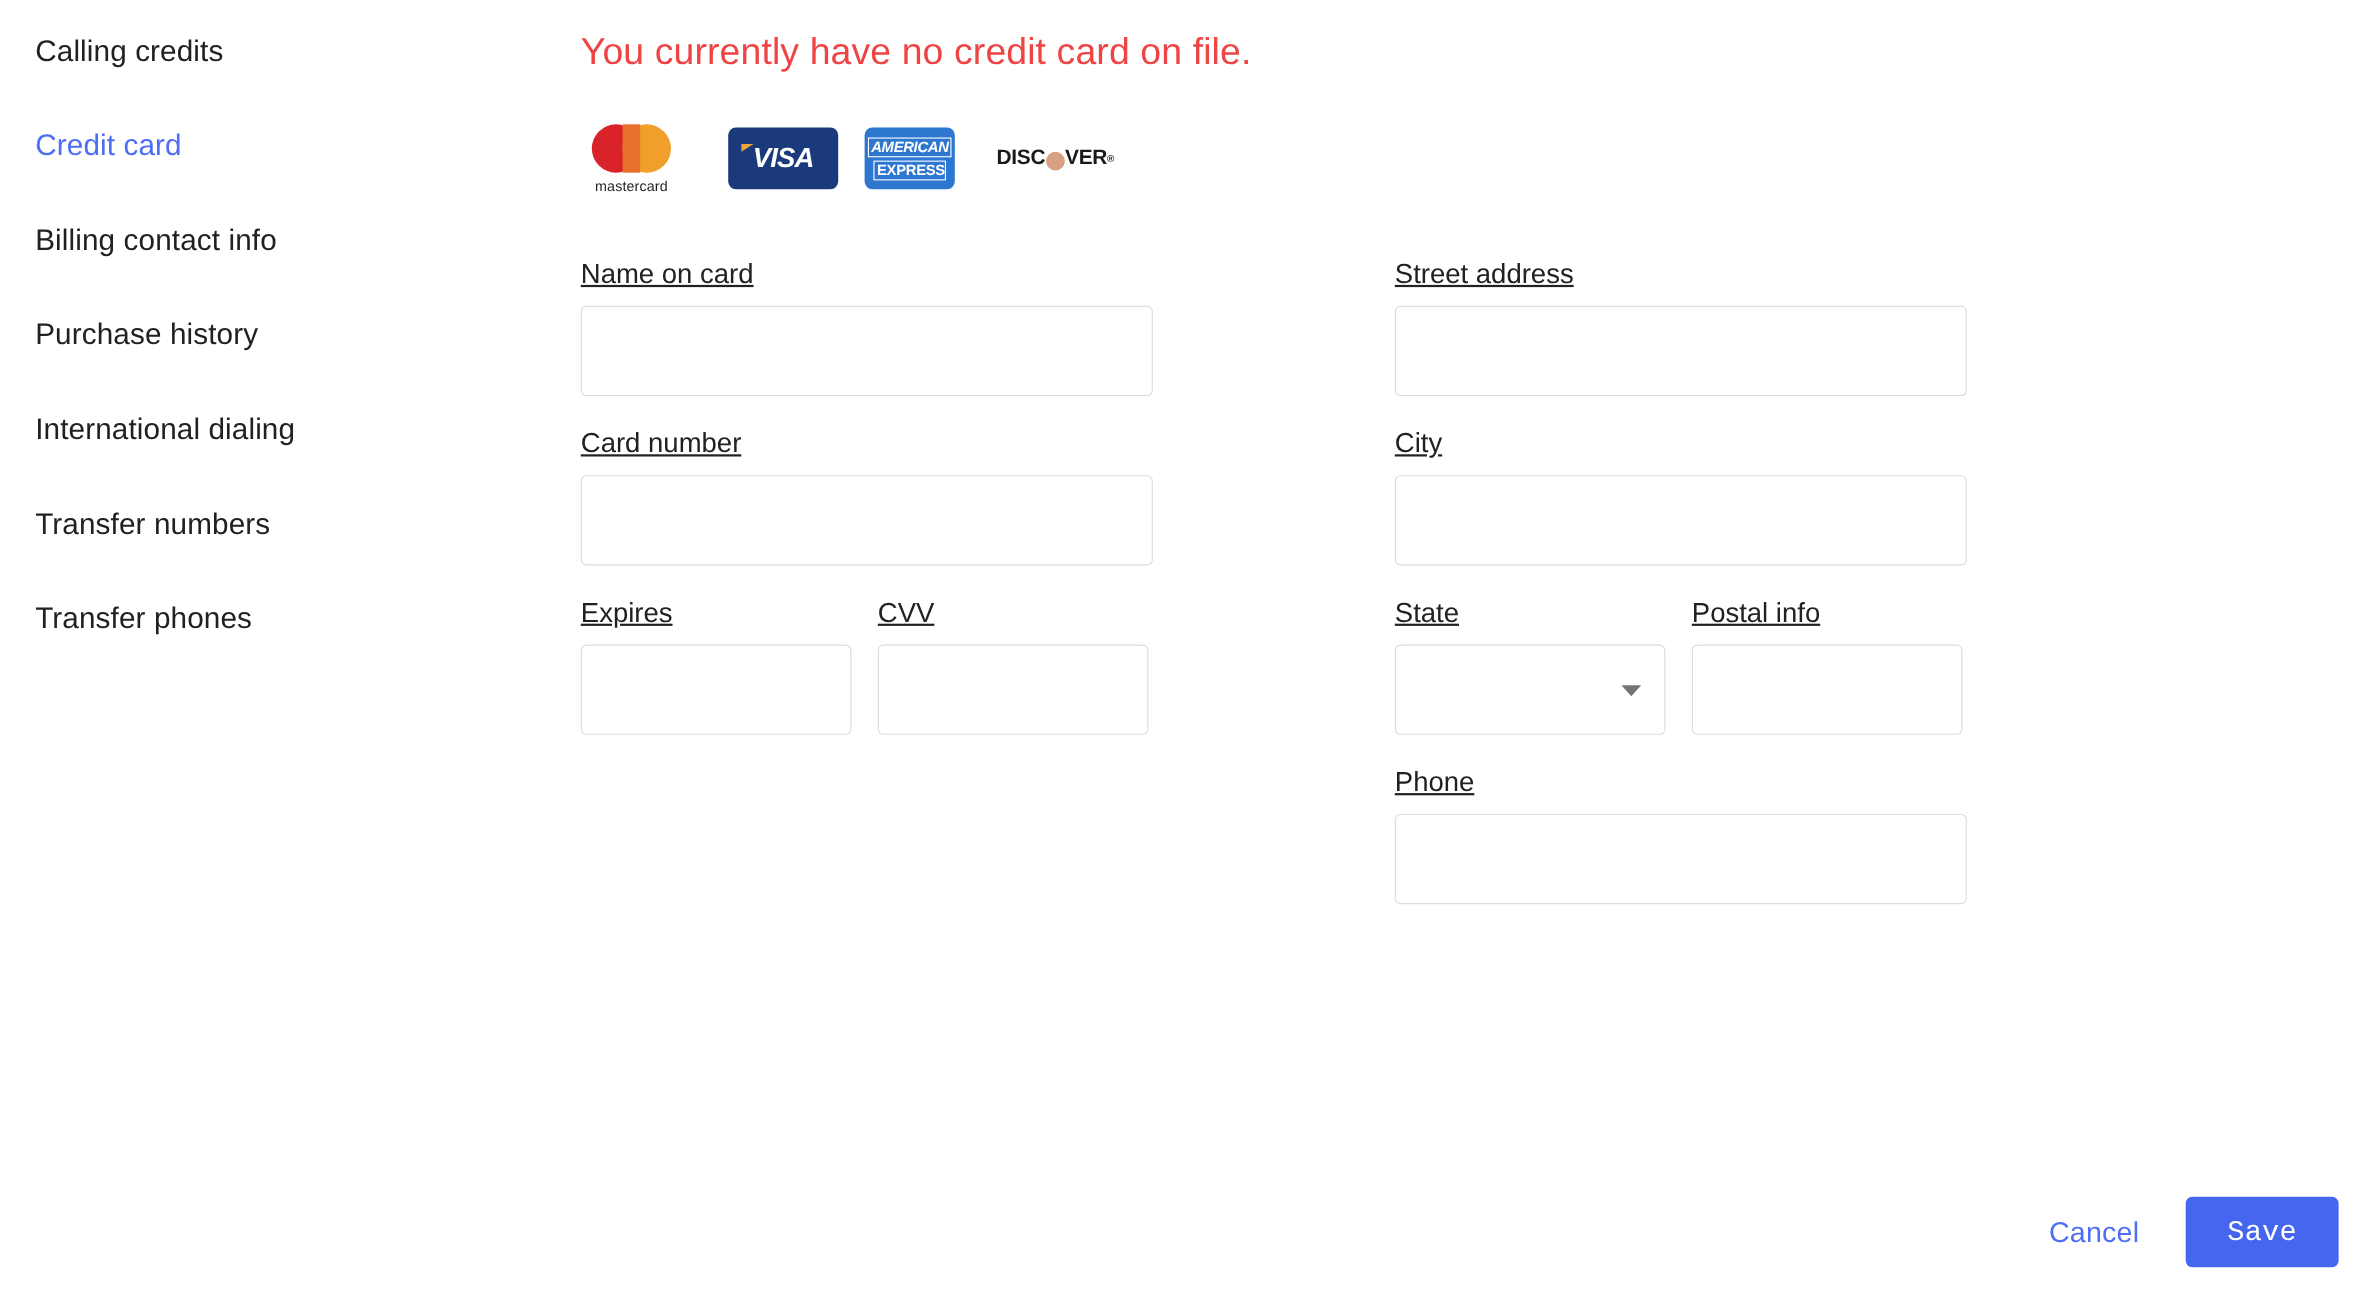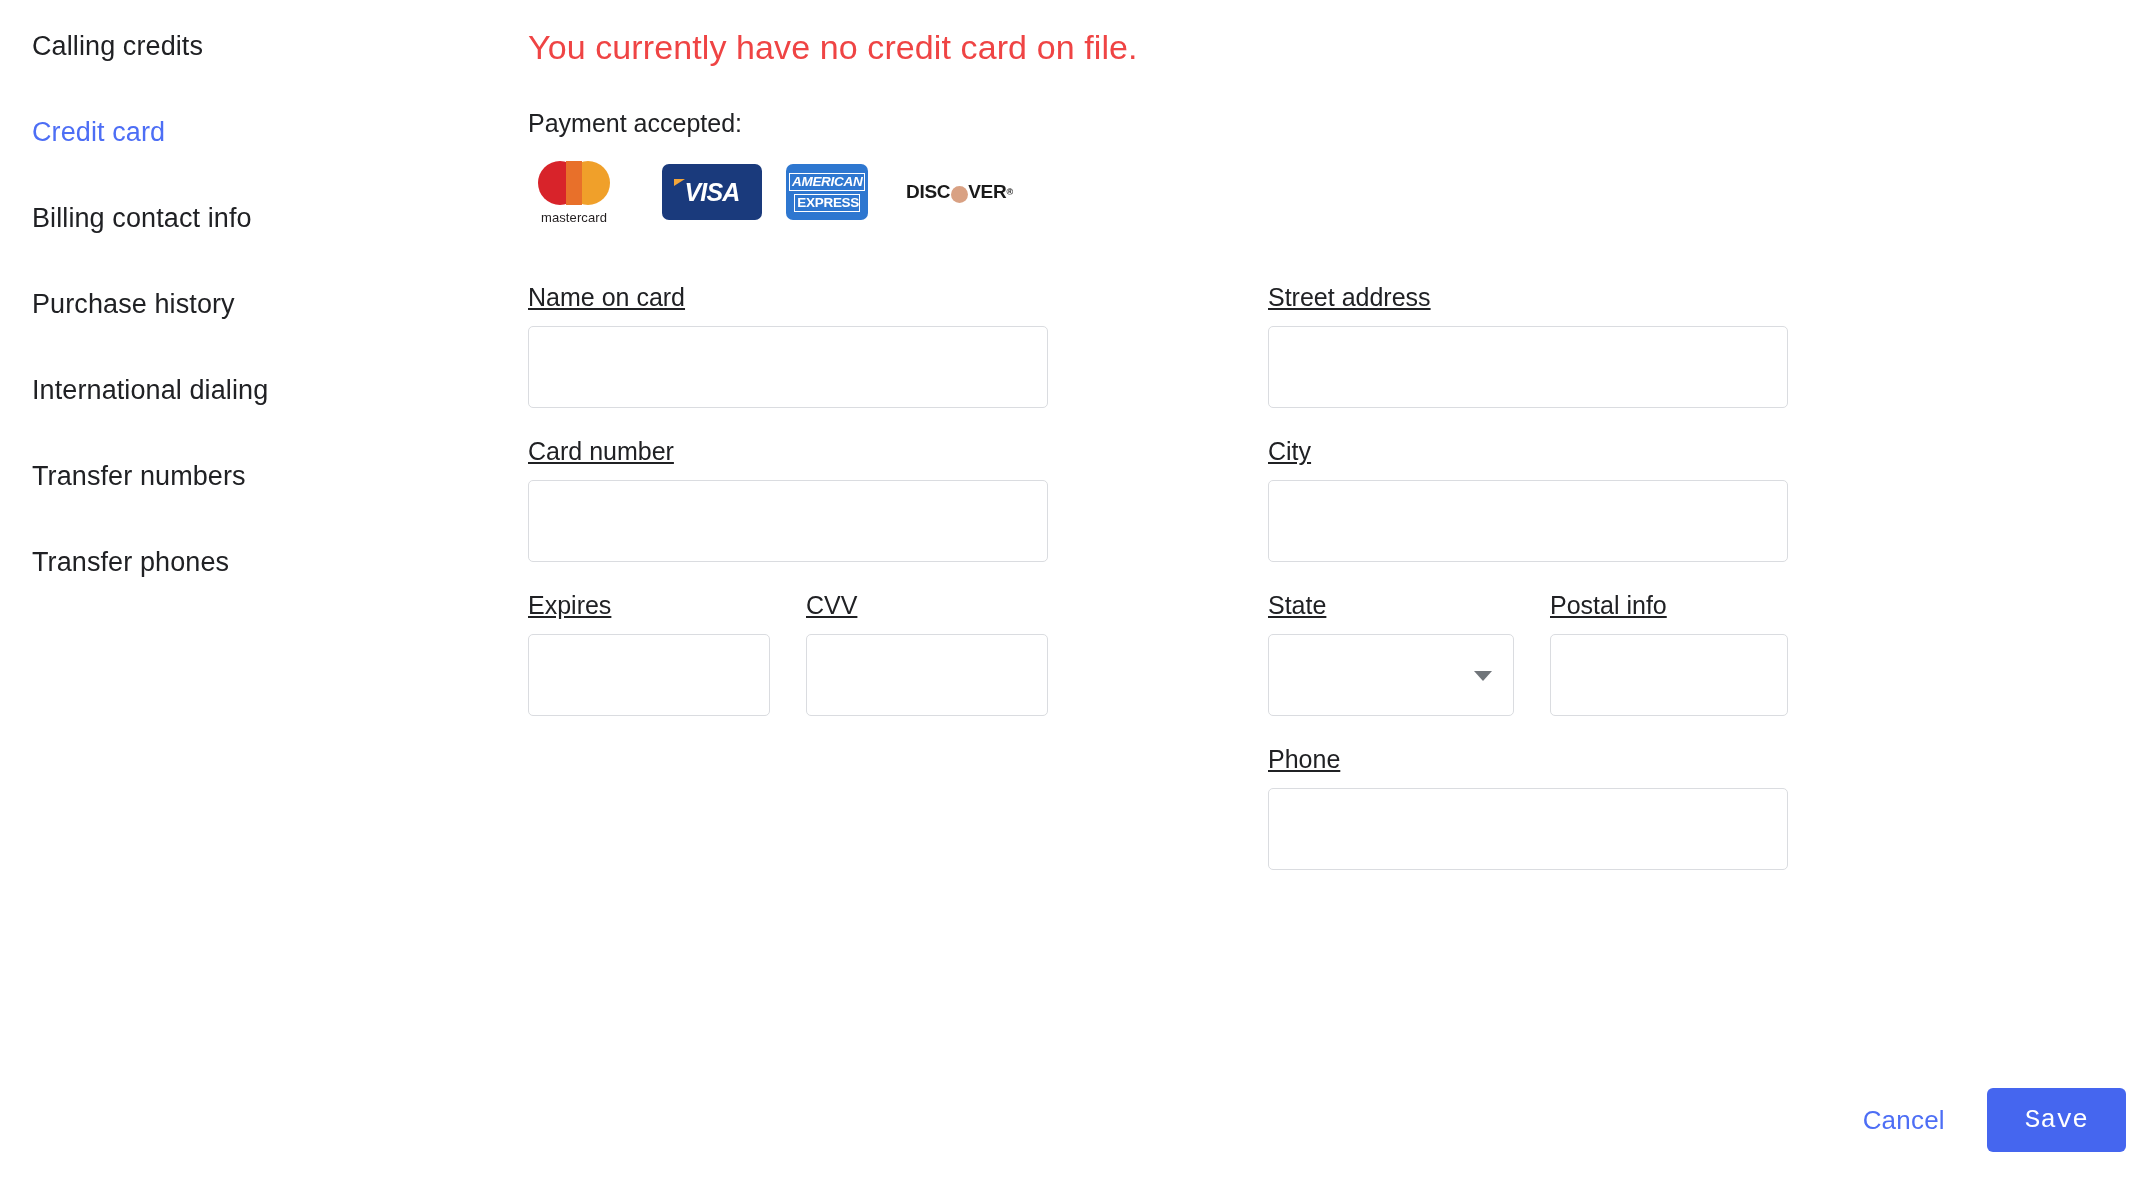--- a/index.html
+++ b/index.html
@@ -215,21 +215,21 @@
     background: #fff;
     font-size: 24px;
     color: #202124;
     padding: 0 16px;
     font-family: "Liberation Sans", sans-serif;
     outline: none;
   }
 
   .row-2 {
     display: flex;
-    gap: 36px;
+    gap: 24px;
   }
   .row-2 .field { margin-bottom: 28px; }
   .half { width: 246px; }
 
   
   .select-wrap { position: relative; width: 246px; }
   .select-box {
     width: 100%;
     height: 82px;
     border: 1px solid #dadce0;
@@ -299,21 +299,20 @@
     <a class="nav-item">Purchase history</a>
     <a class="nav-item">International dialing</a>
     <a class="nav-item">Transfer numbers</a>
     <a class="nav-item">Transfer phones</a>
   </nav>
 
   <main class="main">
 
     <h1 class="headline">You currently have no credit card on file.</h1>
 
-    <div class="payment-label">Payment accepted:</div>
 
     <div class="card-logos">
 
       <div class="mc">
         <div class="mc-circles">
           <div class="mc-c mc-left"></div>
           <div class="mc-c mc-right"></div>
           <div class="mc-mid"></div>
         </div>
         <div class="mc-text">mastercard</div>

